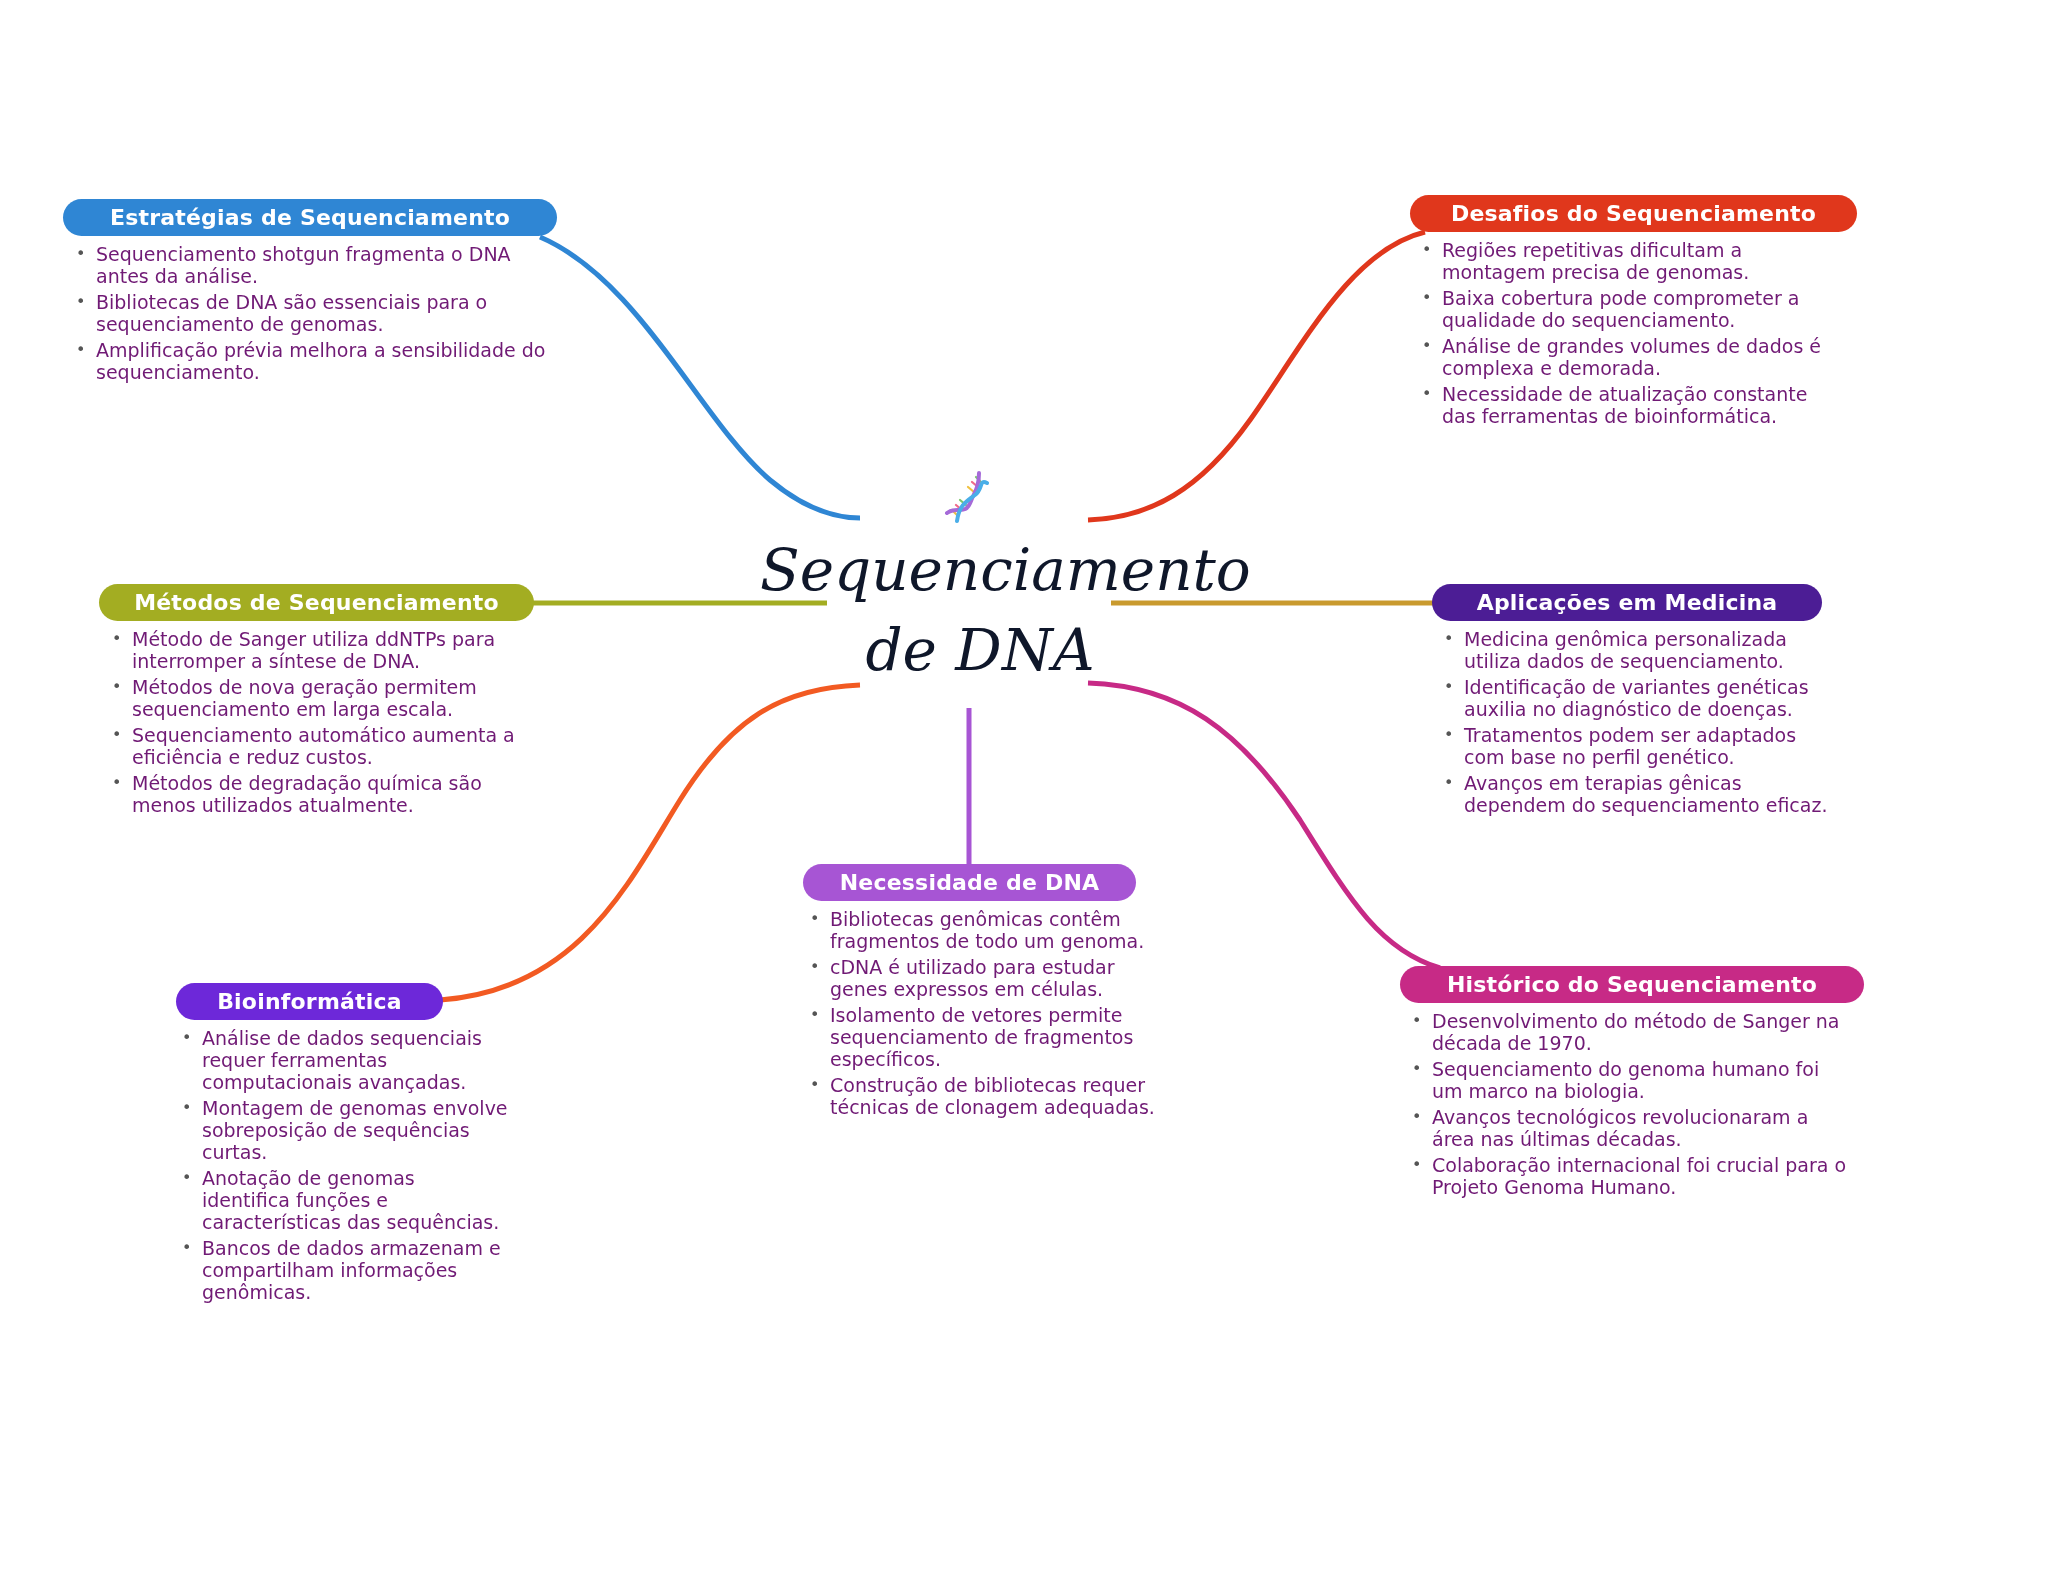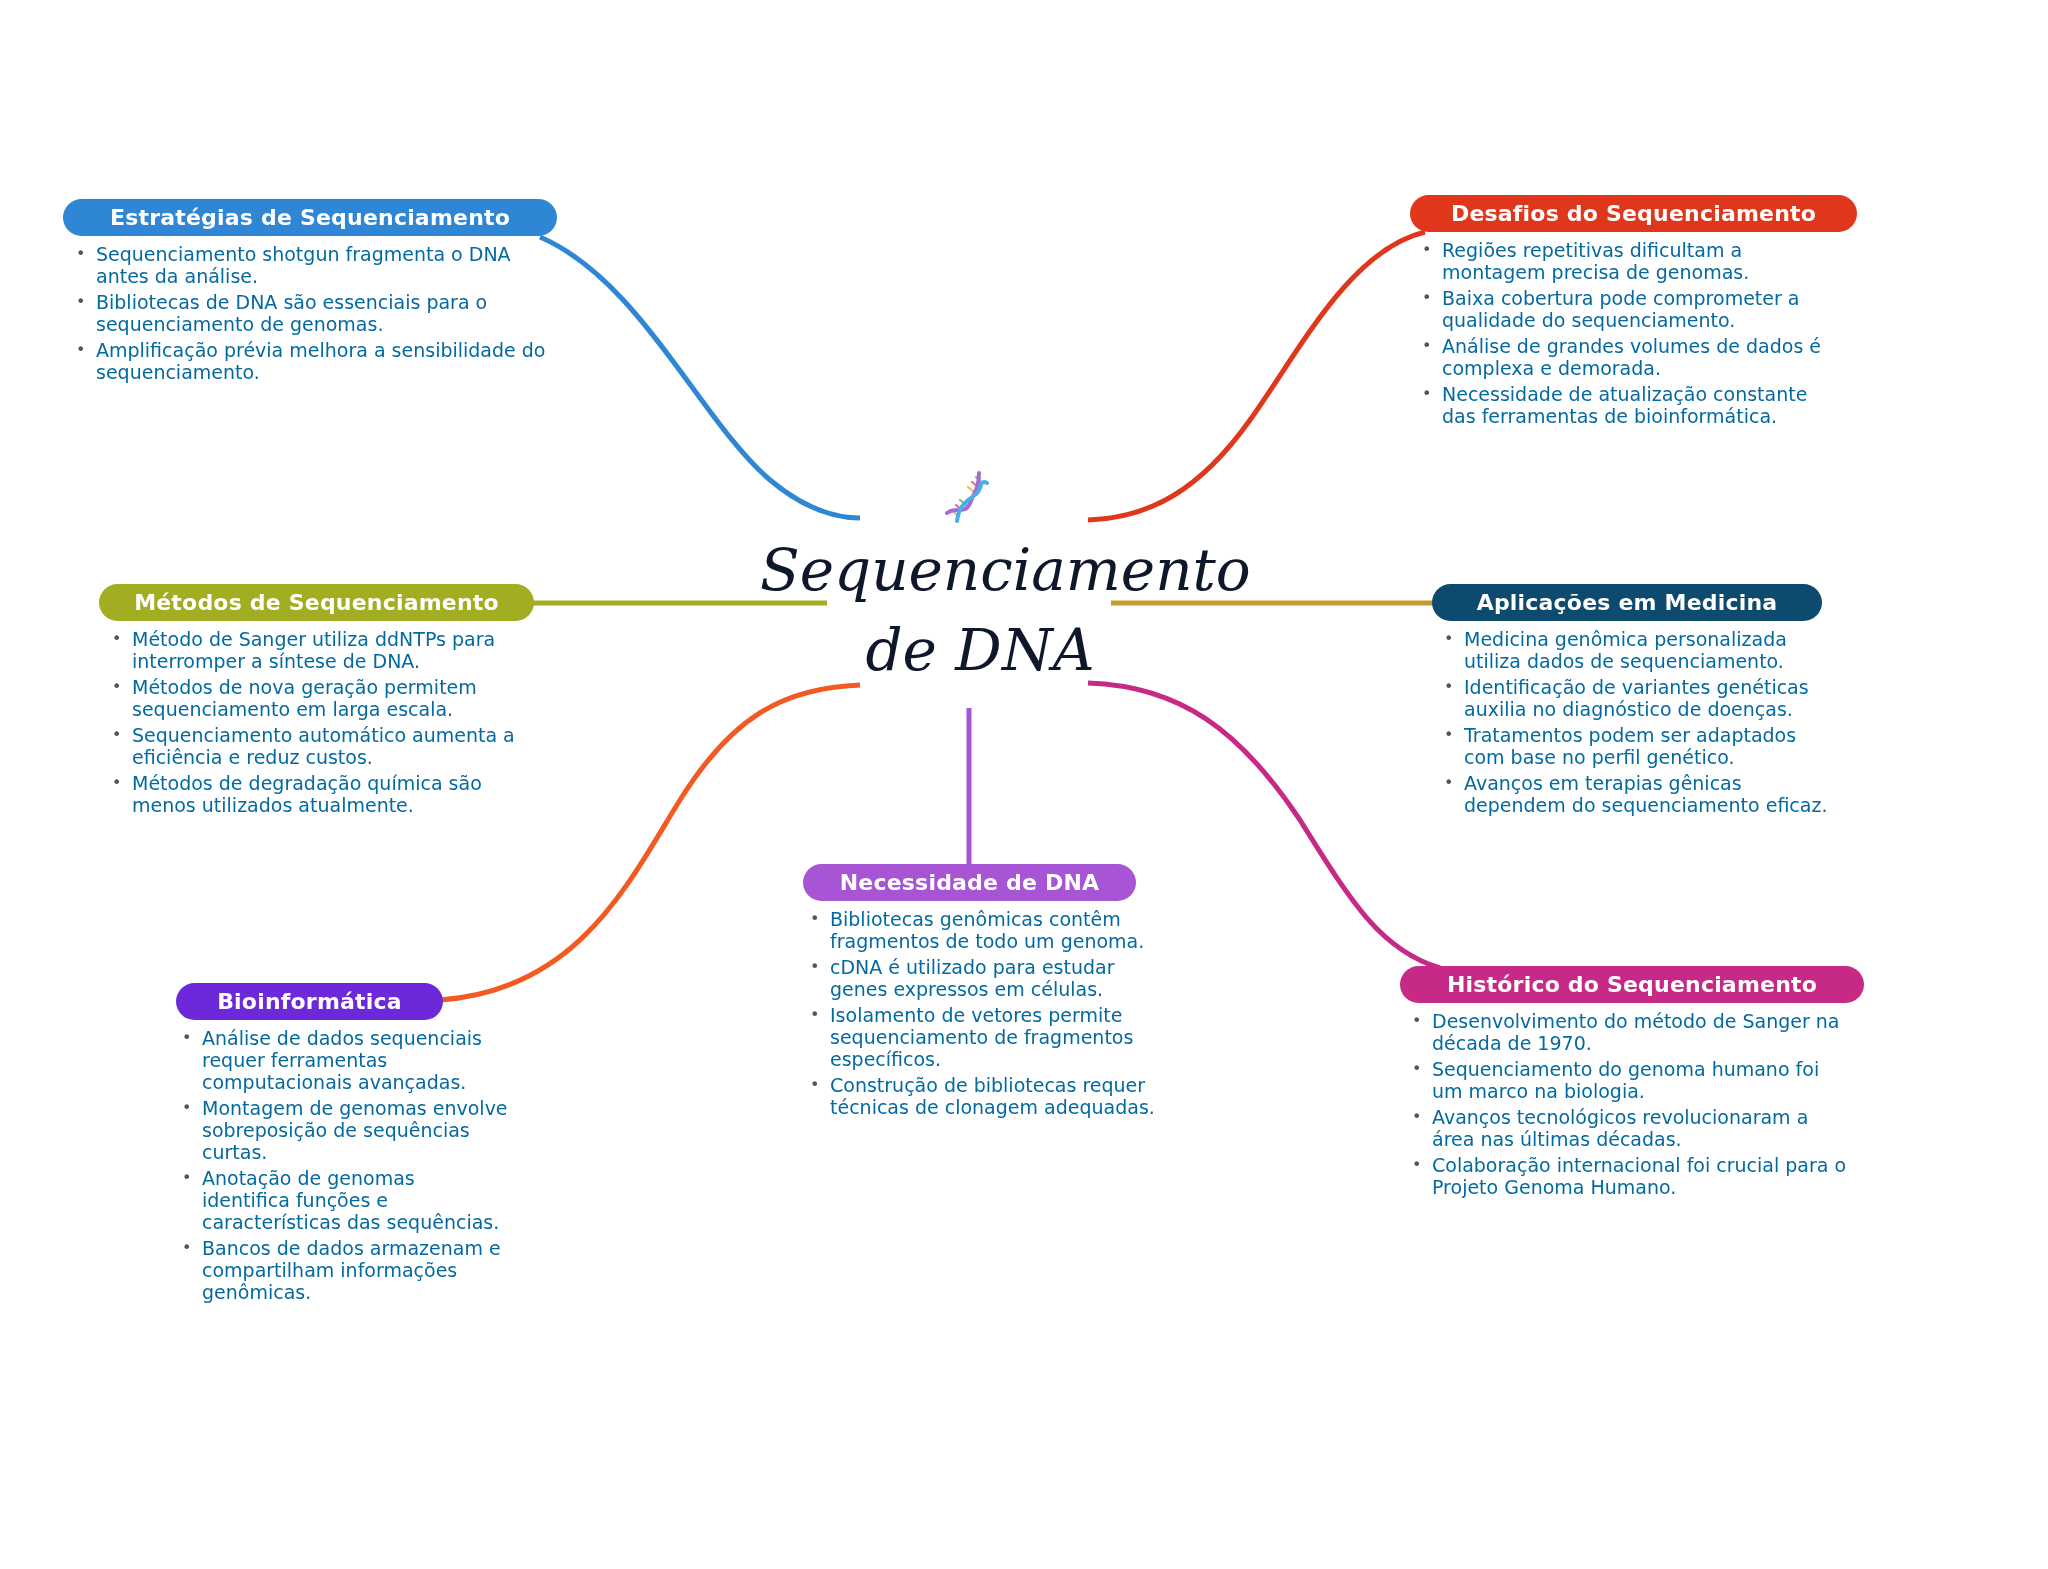--- a/index.html
+++ b/index.html
@@ -5,21 +5,21 @@
   html, body { margin: 0; padding: 0; background: #ffffff; }
   body { width: 2048px; height: 1569px; position: relative; overflow: hidden;
          font-family: "Liberation Sans", "DejaVu Sans", sans-serif; }
   #canvas { position: absolute; left: 0; top: 0; width: 2048px; height: 1569px; }
   svg.connectors { position: absolute; left: 0; top: 0; width: 2048px; height: 1569px; }
   .pill { position: absolute; height: 37px; border-radius: 19px; color: #fff;
           font-family: "DejaVu Sans", sans-serif; font-weight: bold; font-size: 22px;
           display: flex; align-items: center; justify-content: center; white-space: nowrap;
           letter-spacing: 0.2px; }
   .bullets { position: absolute; margin: 0; padding: 0; list-style: none;
-             font-family: "DejaVu Sans", sans-serif; font-size: 19px; line-height: 22px; color: #0369a1; }
+             font-family: "DejaVu Sans", sans-serif; font-size: 19px; line-height: 22px; color: #701a75; }
   .bullets li { position: relative; padding-left: 24px; margin-bottom: 4px; }
   .bullets li::before { content: "•"; position: absolute; left: 4px; top: 0; color: #555; font-size: 16px; }
   .title { position: absolute; left: 760px; top: 530px; width: 440px; text-align: center;
            font-family: "DejaVu Serif", serif; font-style: italic; font-size: 58px; line-height: 80px; color: #0f172a; }
   .dna-icon { position: absolute; left: 935px; top: 465px; width: 60px; height: 60px; }
 </style>
 </head>
 <body>
 
 <div id="canvas">
@@ -67,21 +67,21 @@
   </ul>
 
   <div class="pill" style="left:99px; top:584px; width:435px; background:#a3ad22;">Métodos de Sequenciamento</div>
   <ul class="bullets" style="left:108px; top:628px; width:420px;">
     <li>Método de Sanger utiliza ddNTPs para interromper a síntese de DNA.</li>
     <li>Métodos de nova geração permitem sequenciamento em larga escala.</li>
     <li>Sequenciamento automático aumenta a eficiência e reduz custos.</li>
     <li>Métodos de degradação química são menos utilizados atualmente.</li>
   </ul>
 
-  <div class="pill" style="left:1432px; top:584px; width:390px; background:#0c4a6e;">Aplicações em Medicina</div>
+  <div class="pill" style="left:1432px; top:584px; width:390px; background:#4c1d95;">Aplicações em Medicina</div>
   <ul class="bullets" style="left:1440px; top:628px; width:390px;">
     <li>Medicina genômica personalizada utiliza dados de sequenciamento.</li>
     <li>Identificação de variantes genéticas auxilia no diagnóstico de doenças.</li>
     <li>Tratamentos podem ser adaptados com base no perfil genético.</li>
     <li>Avanços em terapias gênicas dependem do sequenciamento eficaz.</li>
   </ul>
 
   <div class="pill" style="left:803px; top:864px; width:333px; background:#a755d4;">Necessidade de DNA</div>
   <ul class="bullets" style="left:806px; top:908px; width:370px;">
     <li>Bibliotecas genômicas contêm fragmentos de todo um genoma.</li>

